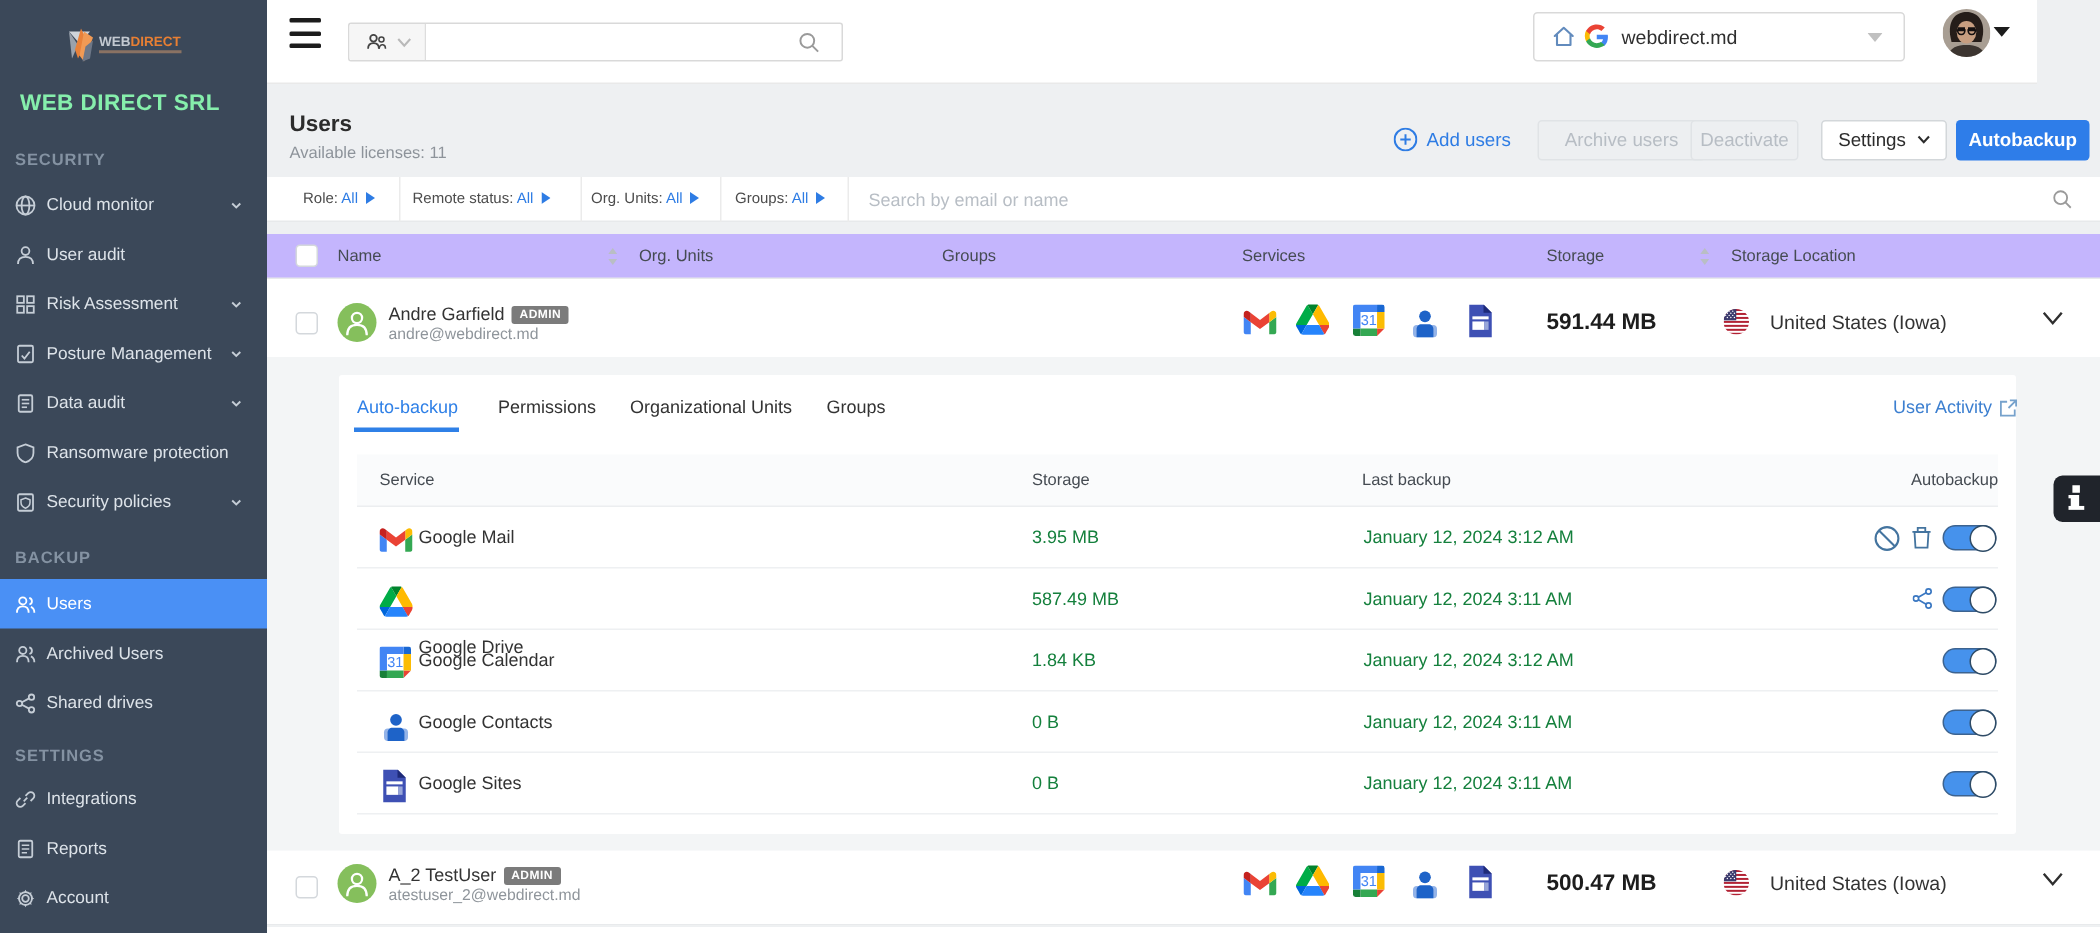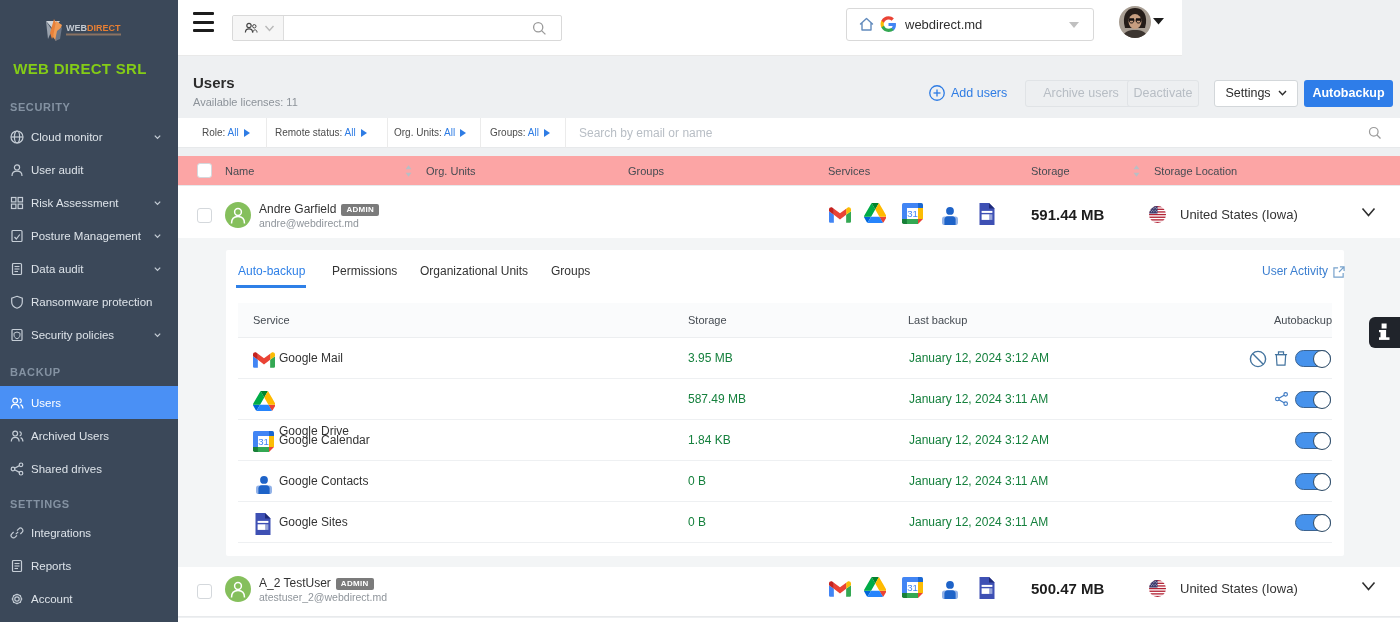--- a/index.html
+++ b/index.html
@@ -7,21 +7,21 @@
 .abs { position:absolute; }
 
 #sidebar { position:absolute; left:0; top:0; width:178px; height:622px; background:#3b4859; }
 .sec-label { position:absolute; left:10px; font-size:11px; font-weight:bold; letter-spacing:.6px; color:#8492a2; }
 .mi { position:absolute; left:0; width:178px; height:33px; color:#dde3e9; font-size:11.5px; }
 .mi .txt { position:absolute; left:31px; top:50%; transform:translateY(-50%); white-space:nowrap; }
 .mi .ic { position:absolute; left:10px; top:50%; transform:translateY(-50%); width:14px; height:14px; }
 .mi .chev { position:absolute; right:16px; top:50%; transform:translateY(-50%); width:9px; height:9px; }
 .mi.active { background:#4a90f5; color:#fff; }
 
-#topbar { position:absolute; left:178px; top:0; width:1004px; height:56px; background:#fff; border-bottom:1px solid #e9e9e9; }
+#topbar { position:absolute; left:178px; top:0; width:1180px; height:56px; background:#fff; border-bottom:1px solid #e9e9e9; }
 .hamb { position:absolute; left:15px; top:12px; width:21px; height:21px; }
 .hamb div { position:absolute; left:0; width:21px; height:3px; background:#1c1c1c; border-radius:1px; }
 #searchbox { position:absolute; left:54px; top:15px; width:330px; height:26px; border:1px solid #d9d9d9; border-radius:2px; background:#fff; }
 #searchbox .seg { position:absolute; left:0; top:0; width:51px; height:24px; background:#f6f6f6; border-right:1px solid #ddd; border-radius:2px 0 0 2px; }
 #domsel { position:absolute; right:88px; top:8px; width:248px; height:33px; border:1px solid #d9d9d9; border-radius:3px; background:#fff; }
 #avatar { position:absolute; right:31px; top:6px; width:32px; height:32px; border-radius:50%; overflow:hidden; }
 
 .whitebar { position:absolute; left:178px; width:1222px; background:#fff; }
 .flt { position:absolute; top:0; height:30px; font-size:10px; color:#4c4c4c; line-height:30px; white-space:nowrap; }
 .flt .all { color:#2e7ce4; }
@@ -54,21 +54,21 @@
   <svg class="abs" style="left:44px;top:17px" width="84" height="28" viewBox="0 0 84 28">
     <polygon points="2,4 16,4 9,12" fill="#cfd4da"></polygon>
     <polygon points="2,4 8,13 4,22" fill="#9aa2ad"></polygon>
     <path d="M10 2 L14 10 L8 22 L6 16 Z" fill="#e8813a"></path>
     <path d="M12 4 L18 8 L12 24 L9 20 Z" fill="#f09a55"></path>
     <path d="M13 14 L18 10 L16 22 L11 24 Z" fill="#6d7787"></path>
     <text x="22" y="13.5" font-size="9" font-weight="bold" fill="#c3c9d1" font-family="Liberation Sans">WEB</text>
     <text x="43" y="13.5" font-size="9" font-weight="bold" fill="#e87f33" font-family="Liberation Sans">DIRECT</text>
     <rect x="22" y="16.5" width="55" height="2" fill="#8a7263"></rect>
   </svg>
-  <div class="abs" style="left:0;top:60px;width:160px;text-align:center;color:#84cc16;font-size:15px;font-weight:bold;letter-spacing:.3px;">WEB DIRECT SRL</div>
+  <div class="abs" style="left:0;top:60px;width:160px;text-align:center;color:#86efac;font-size:15px;font-weight:bold;letter-spacing:.3px;">WEB DIRECT SRL</div>
 
   <div class="sec-label" style="top:101px;">SECURITY</div>
   <div class="mi" style="top:120px;padding-left:39px;">
       <svg class="ic" viewBox="0 0 14 14">
         <circle cx="7" cy="7" r="6" fill="none" stroke="#c5cdd6" stroke-width="1.2"></circle>
         <ellipse cx="7" cy="7" rx="2.6" ry="6" fill="none" stroke="#c5cdd6" stroke-width="1.2"></ellipse>
         <line x1="1" y1="7" x2="13" y2="7" stroke="#c5cdd6" stroke-width="1.2"></line>
       </svg>
       <span class="txt">Cloud monitor</span>
       <svg class="chev" viewBox="0 0 10 10">
@@ -277,21 +277,21 @@
         <path d="M0 0 L6 4 L0 8 Z" fill="#2e7ce4"></path>
       </svg></div>
   <div class="fdiv" style="left:387px;"></div>
   <div class="flt" style="left:401px;color:#b8bec5;font-size:12px;">Search by email or name</div>
   <svg class="abs" style="left:1190px;top:8px" width="14" height="14" viewBox="0 0 15 15">
       <circle cx="6.2" cy="6.2" r="4.6" fill="none" stroke="#9a9a9a" stroke-width="1.3"></circle>
       <line x1="9.6" y1="9.6" x2="13.4" y2="13.4" stroke="#9a9a9a" stroke-width="1.3"></line>
     </svg>
 </div>
 
-<div class="whitebar" style="top:156px;height:30px;background:#fca5a5;border-bottom:1px solid #e7e9eb;text-align:right;">
+<div class="whitebar" style="top:156px;height:30px;background:#c4b5fd;border-bottom:1px solid #e7e9eb;text-align:right;">
   <div class="cbx" style="left:19px;top:7px;"></div>
   <div class="hcell" style="left:47px;top:10px;">Name</div>
   <svg class="abs" style="left:227px;top:9px" width="7" height="12" viewBox="0 0 8 13">
       <path d="M4 0 L7.4 4.6 H0.6 Z" fill="#b9bec4"></path>
       <path d="M4 13 L0.6 8.4 H7.4 Z" fill="#b9bec4"></path>
     </svg>
   <div class="hcell" style="left:248px;top:10px;">Org. Units</div>
   <div class="hcell" style="left:450px;top:10px;">Groups</div>
   <div class="hcell" style="left:650px;top:10px;">Services</div>
   <div class="hcell" style="left:853px;top:10px;">Storage</div>

